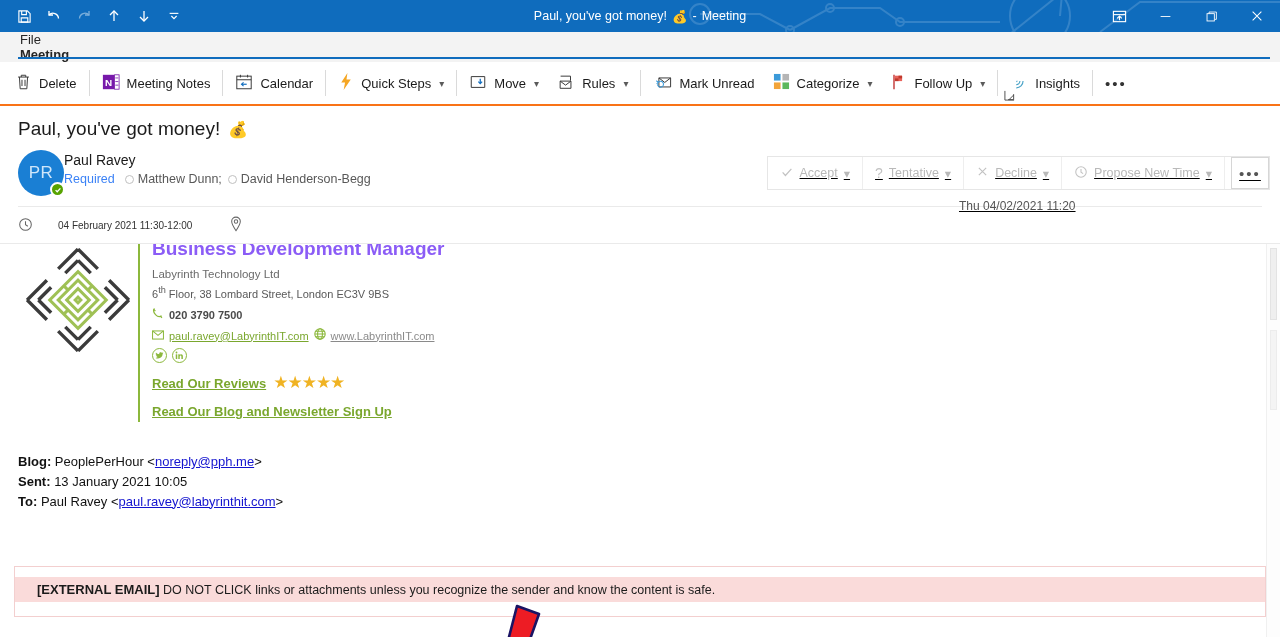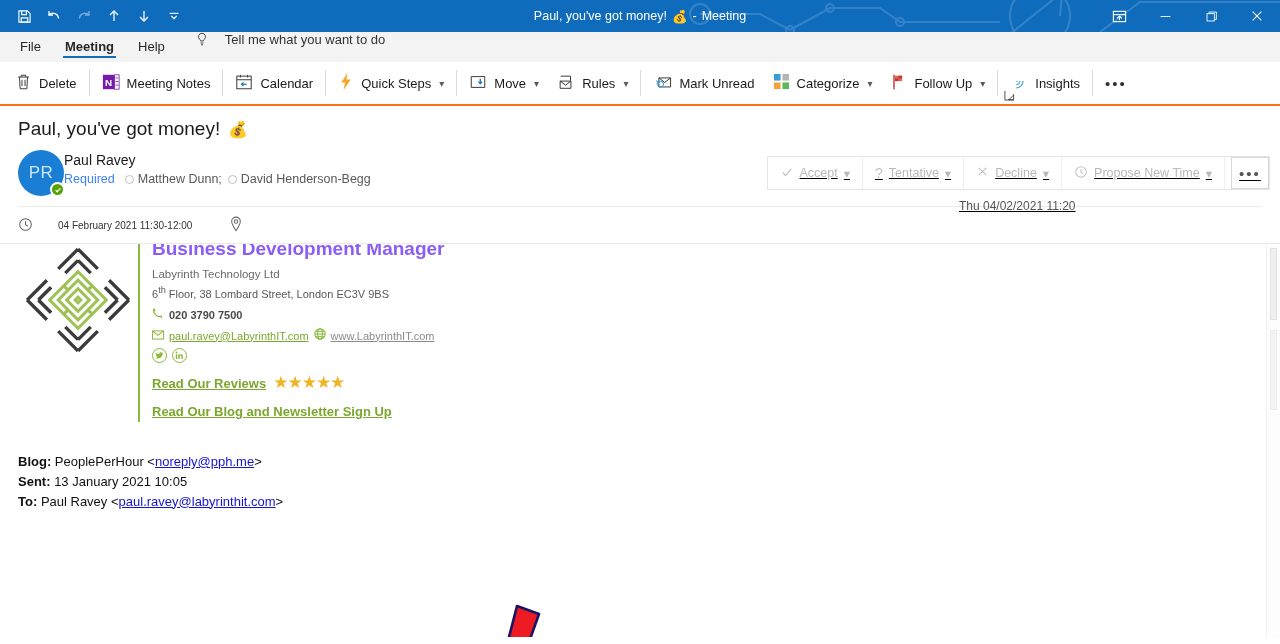--- a/index.html
+++ b/index.html
@@ -31,21 +31,21 @@
   }
   .wincontrols { position: absolute; right: 0; top: 0; height: 32px; display: flex; z-index: 3; }
   .wc {
     width: 46px; height: 32px; display: flex; align-items: center; justify-content: center;
     color: #fff;
   }
 
   
   .tabbar {
     height: 30px; background: #f3f3f3; display: flex; align-items: stretch;
-    border-bottom: 1px solid #f3f3f3; padding-left: 8px;
+    border-bottom: 1px solid #f3f3f3; padding-left: 8px; flex-direction: column;
   }
   .tab {
     display: flex; align-items: center; padding: 0 12px; font-size: 13px; color: #262626;
     position: relative;
   }
   .tab.active { font-weight: bold; }
   .tab.active::after {
     content: ""; position: absolute; left: 10px; right: 10px; bottom: 3px;
     height: 2.5px; background: #0f6cbd;
   }
@@ -600,20 +600,26 @@
       <div>
         <b>Sent:</b>
         <span>13 January 2021 10:05</span>
       </div>
       <div>
         <b>To:</b>
         <span>Paul Ravey &lt;</span><a class="fwd-link">paul.ravey@labyrinthit.com</a><span>&gt;</span>
       </div>
     </div>
 
+    <div class="warn-outer">
+      <div class="warn-inner">
+        <b>[EXTERNAL EMAIL]</b>
+        <span>DO NOT CLICK links or attachments unless you recognize the sender and know the content is safe.</span>
+      </div>
+    </div>
 
     <svg class="arrow" width="110" height="180" viewBox="0 0 110 180">
       <path d="M69 6 L91 14 L48 135 L64 141 L23 168 L22 120 L38 126 Z" fill="#ed1c24" stroke="#1b1464" stroke-width="2.6" stroke-linejoin="round"></path>
     </svg>
 
     <div class="vscroll">
       <div class="vthumb"></div>
       <div class="vthumb2"></div>
     </div>
   </div>

